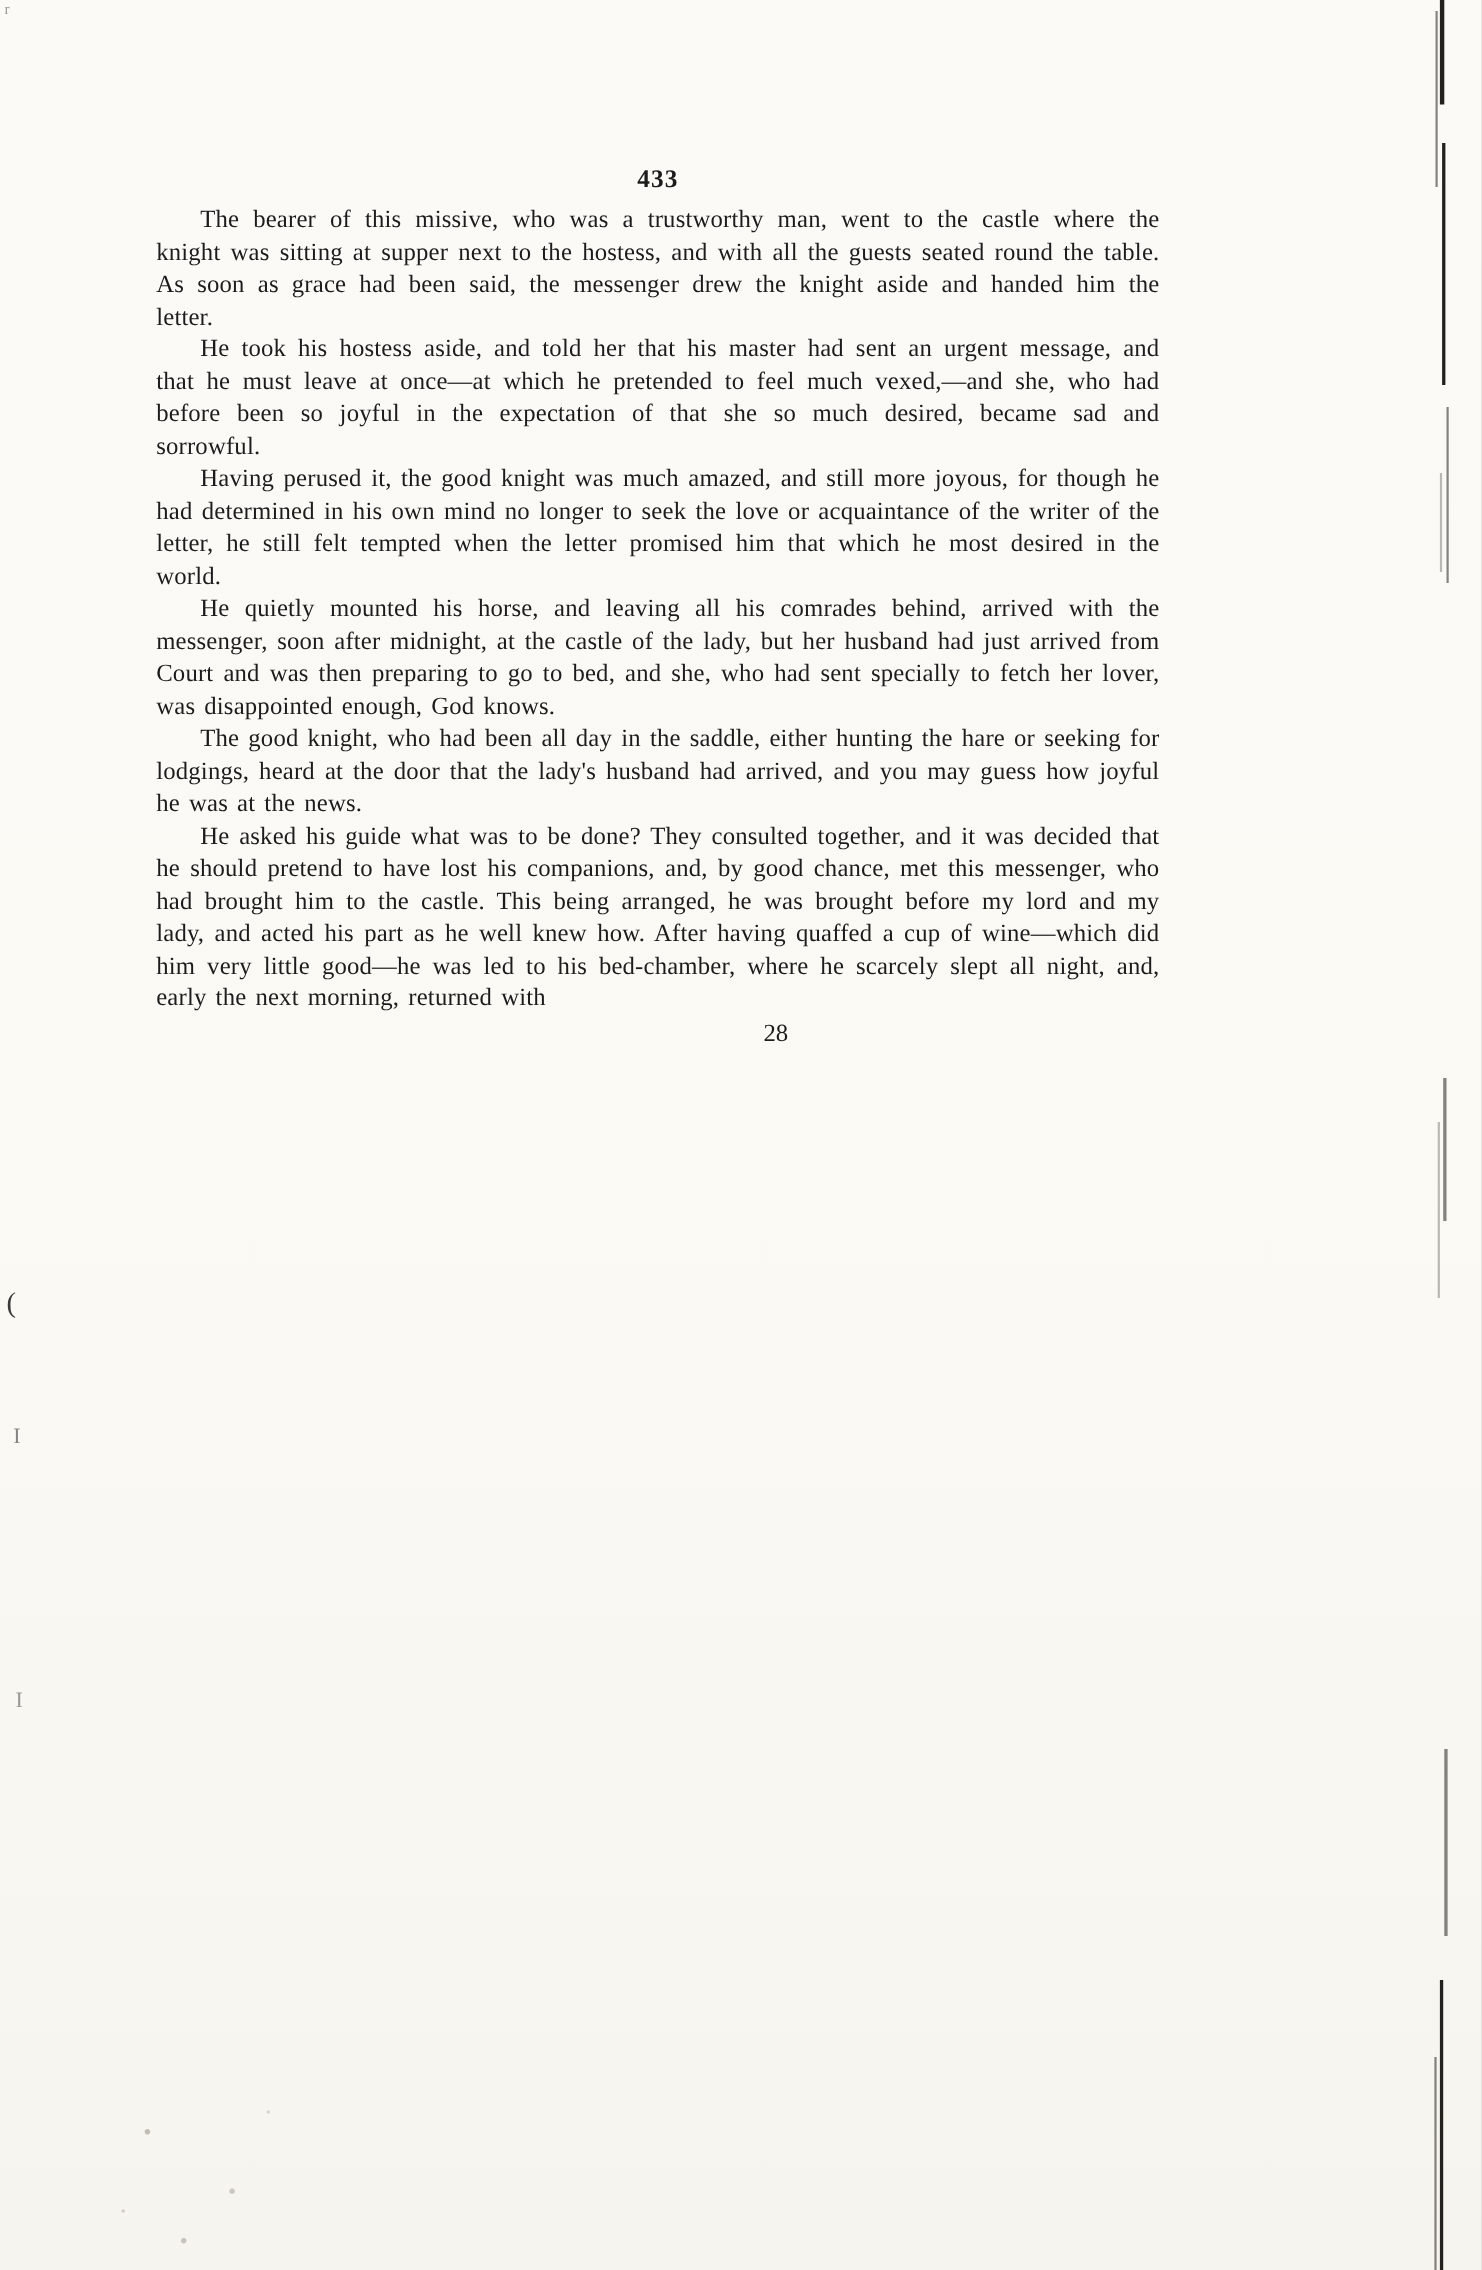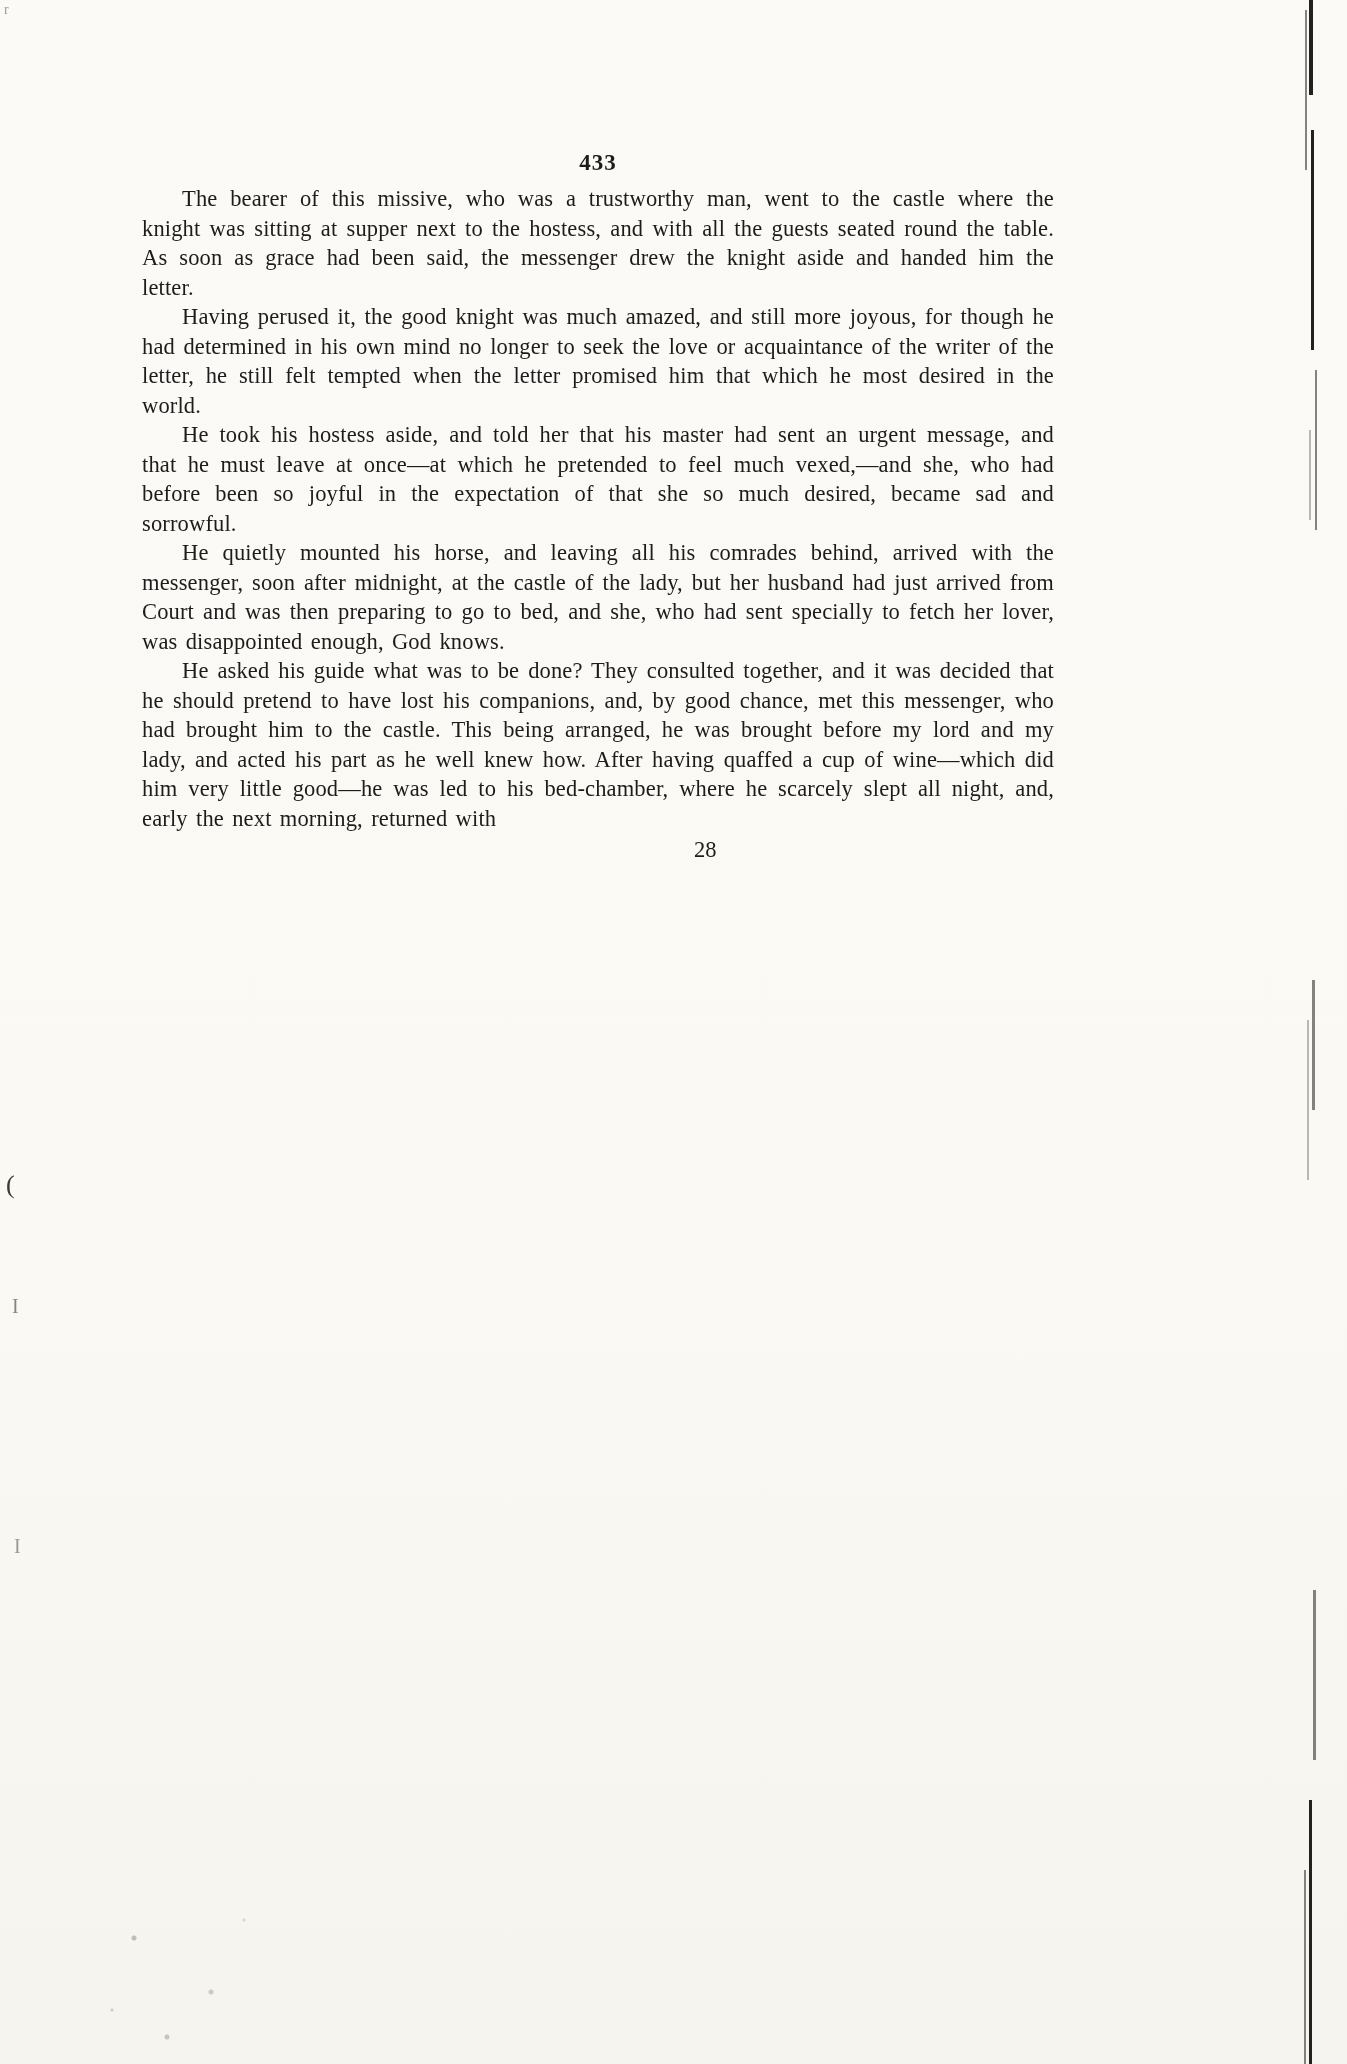--- a/index.html
+++ b/index.html
@@ -77,23 +77,24 @@
 </head>
 <body>
 
 <div class="page">
 
   <div class="text-column">
     <div class="page-number-top">433</div>
 
     <div class="body-text">
       <p>The bearer of this missive, who was a trustworthy man, went to the castle where the knight was sitting at supper next to the hostess, and with all the guests seated round the table.  As soon as grace had been said, the messenger drew the knight aside and handed him the letter.</p>
+      <p>He took his hostess aside, and told her that his master had sent an urgent message, and that he must leave at once—at which he pretended to feel much vexed,—and she, who had before been so joyful in the expectation of that she so much desired, became sad and sorrowful.</p>
       <p>Having perused it, the good knight was much amazed, and still more joyous, for though he had determined in his own mind no longer to seek the love or acquaintance of the writer of the letter, he still felt tempted when the letter promised him that which he most desired in the world.</p>
-      <p>He took his hostess aside, and told her that his master had sent an urgent message, and that he must leave at once—at which he pretended to feel much vexed,—and she, who had before been so joyful in the expectation of that she so much desired, became sad and sorrowful.</p>
       <p>He quietly mounted his horse, and leaving all his comrades behind, arrived with the messenger, soon after midnight, at the castle of the lady, but her husband had just arrived from Court and was then preparing to go to bed, and she, who had sent specially to fetch her lover, was disappointed enough, God knows.</p>
+      <p>The good knight, who had been all day in the saddle, either hunting the hare or seeking for lodgings, heard at the door that the lady's husband had arrived, and you may guess how joyful he was at the news.</p>
       <p>He asked his guide what was to be done?  They consulted together, and it was decided that he should pretend to have lost his companions, and, by good chance, met this messenger, who had brought him to the castle.  This being arranged, he was brought before my lord and my lady, and acted his part as he well knew how.  After having quaffed a cup of wine—which did him very little good—he was led to his bed-chamber, where he scarcely slept all night, and, early the next morning, returned with</p>
     </div>
 
     <div class="signature-number">28</div>
   </div>
 
   <div class="artifact" style="right:34px; top:0;      width:4px; height:95px;"></div>
   <div class="artifact soft" style="right:40px; top:10px;   width:2px; height:160px;"></div>
   <div class="artifact" style="right:33px; top:130px;  width:3px; height:220px;"></div>
   <div class="artifact soft" style="right:30px; top:370px;  width:2px; height:160px;"></div>

